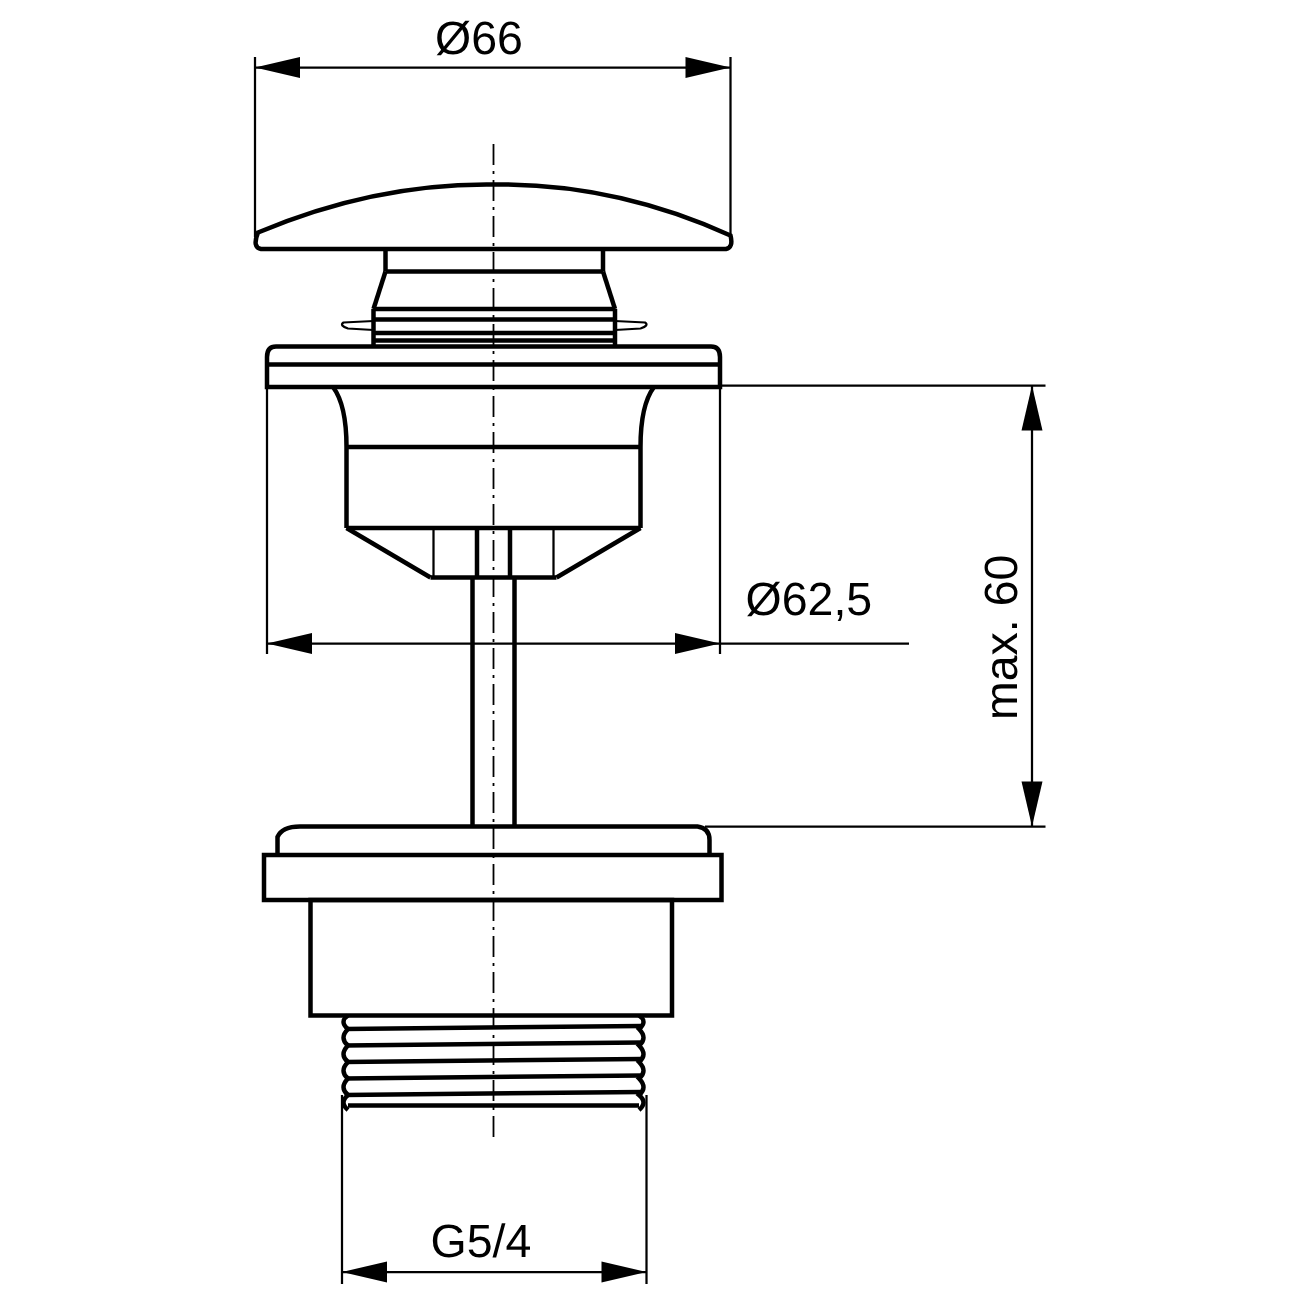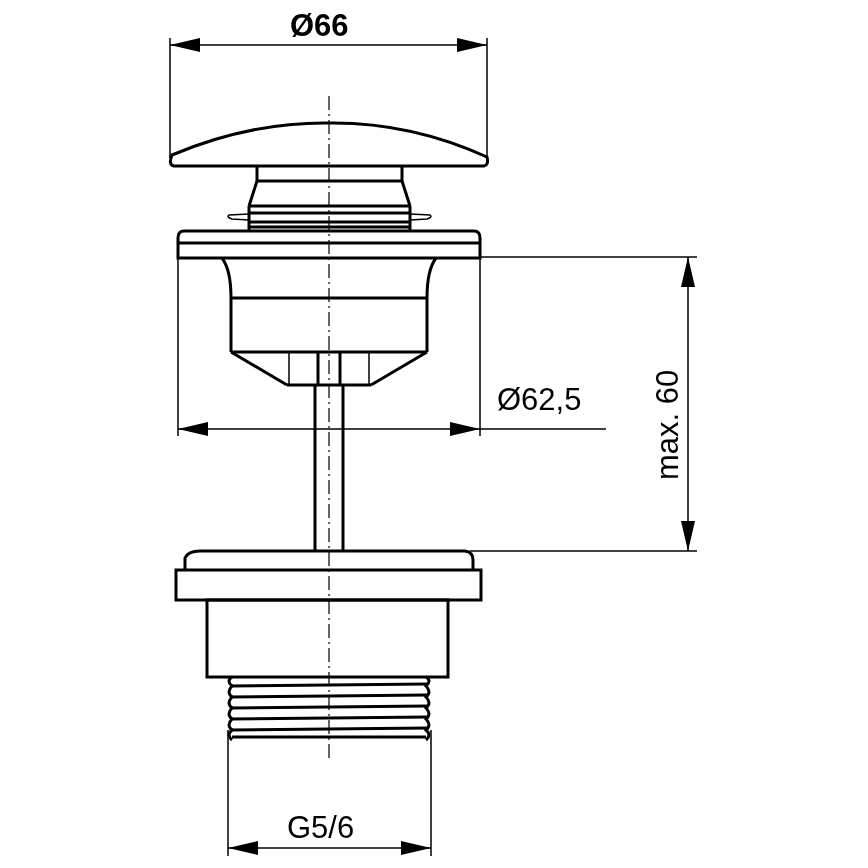--- a/index.html
+++ b/index.html
@@ -6,21 +6,21 @@
     body { width: 868px; height: 868px; overflow: hidden; position: relative; }
     .drawing { position: absolute; left: 0; top: 0; width: 868px; height: 868px; }
     .dim-text {
       position: absolute;
       font-family: "Liberation Sans", sans-serif;
       color: #000;
       font-size: 31px;
       line-height: 1;
       white-space: nowrap;
     }
-    #t-top { left: 290px; top: 10px; font-weight: bold; }
+    #t-top { left: 290px; top: 10px; }
     #t-mid { left: 497px; top: 384px; }
     #t-bot { left: 287px; top: 812px; }
     #t-right { left: 652px; top: 480px; transform-origin: 0 0; transform: rotate(-90deg); }
     svg .thick { stroke: #000; stroke-width: 3; fill: none; }
     svg .thin { stroke: #000; stroke-width: 1.5; fill: none; }
     svg .center { stroke: #000; stroke-width: 1.2; fill: none; stroke-dasharray: 14 4 2 4; }
     svg .arrow { fill: #000; stroke: none; }
   </style>
 </head>
 <body>
@@ -122,13 +122,13 @@
     <line class="thin" x1="228" y1="848" x2="431" y2="848"></line>
     <polygon class="arrow" points="228,848 258,841 258,855"></polygon>
     <polygon class="arrow" points="431,848 401,841 401,855"></polygon>
   </g>
 </svg>
 </div>
 
 <span class="dim-text" id="t-top">Ø66</span>
 <span class="dim-text" id="t-mid">Ø62,5</span>
 <span class="dim-text" id="t-right">max. 60</span>
-<span class="dim-text" id="t-bot">G5/6</span>
+<span class="dim-text" id="t-bot">G5/4</span>
 
 </body></html>

